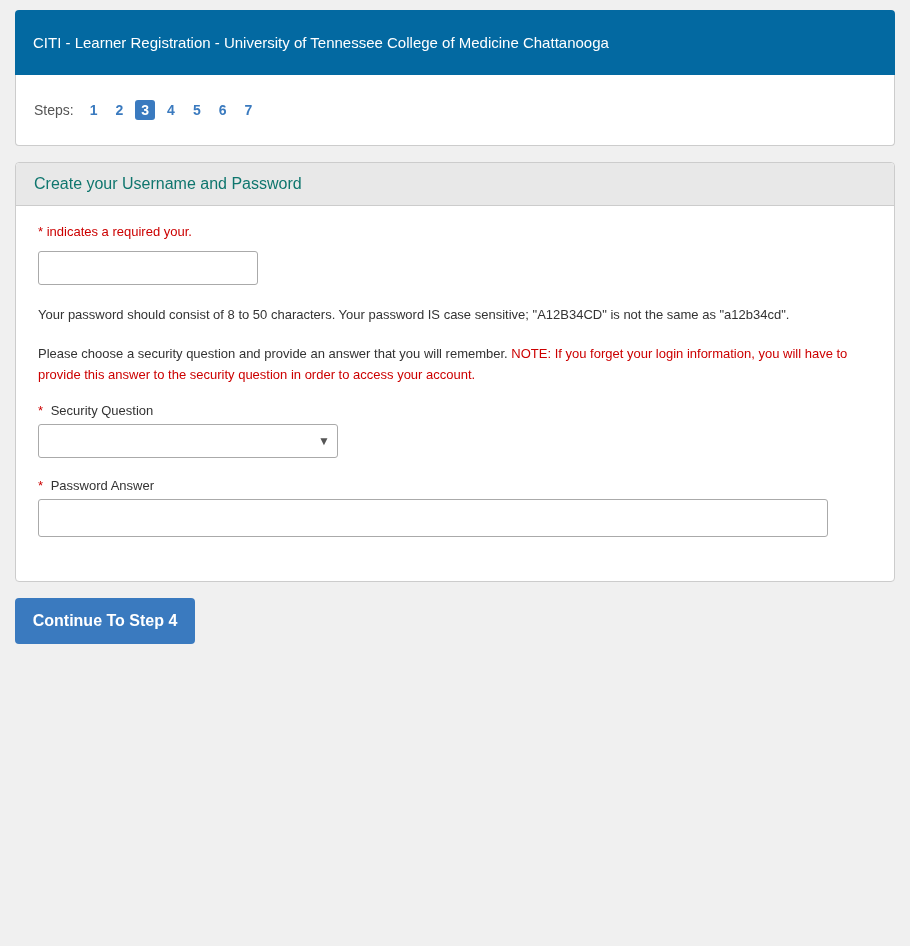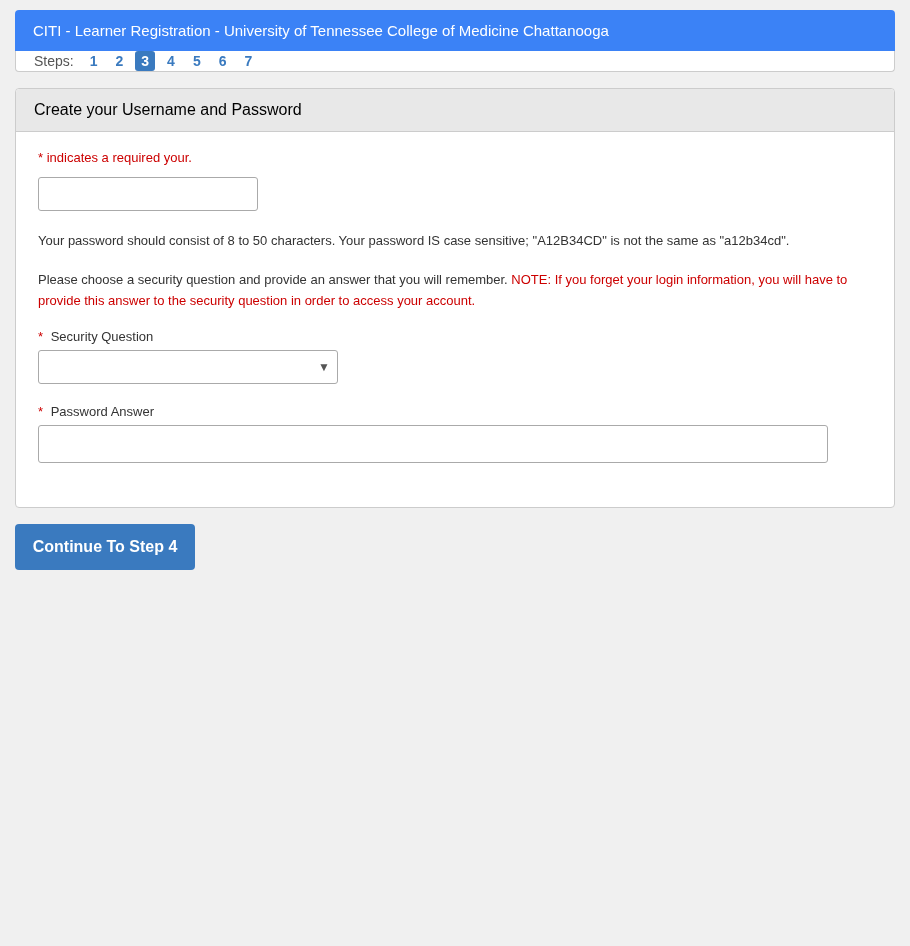--- a/index.html
+++ b/index.html
@@ -18,37 +18,37 @@
       min-height: 946px;
     }
 
     .page-wrapper {
       max-width: 880px;
       margin: 0 auto;
     }
 
     
     .header-card {
-      background-color: #3b82f6;
+      background-color: #0369a1;
       border-radius: 4px 4px 0 0;
-      padding: 12px 18px;
+      padding: 24px 18px;
       margin-bottom: 0;
     }
 
     .header-title {
       color: #fff;
       font-size: 15px;
       font-weight: normal;
     }
 
     .steps-bar {
       background-color: #fff;
       border: 1px solid #ccc;
       border-top: none;
-      padding: 0 18px;
+      padding: 25px 18px;
       border-radius: 0 0 4px 4px;
       margin-bottom: 16px;
       display: flex;
       align-items: center;
       gap: 6px;
     }
 
     .steps-label {
       color: #555;
       font-size: 14px;
@@ -83,21 +83,21 @@
     .form-card-header {
       background-color: #e8e8e8;
       border-bottom: 1px solid #ccc;
       padding: 12px 18px;
       border-radius: 4px 4px 0 0;
     }
 
     .form-card-title {
       font-size: 16px;
       font-weight: normal;
-      color: #000000;
+      color: #0f766e;
     }
 
     .form-card-body {
       padding: 18px 22px 24px 22px;
     }
 
     .required-notice {
       color: #cc0000;
       font-size: 13px;
       margin-bottom: 12px;

